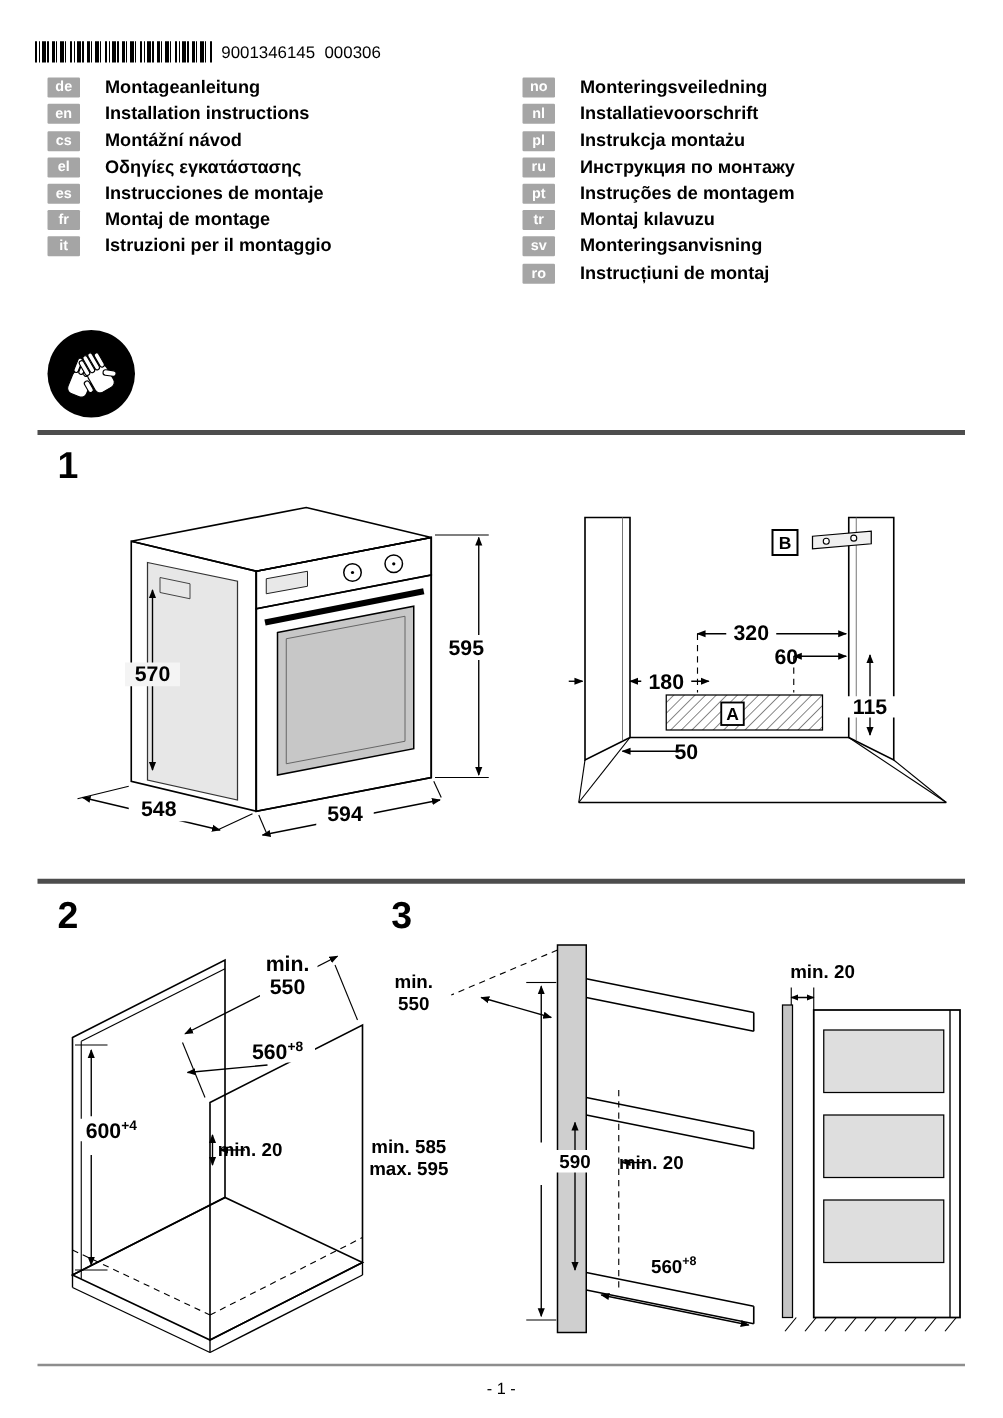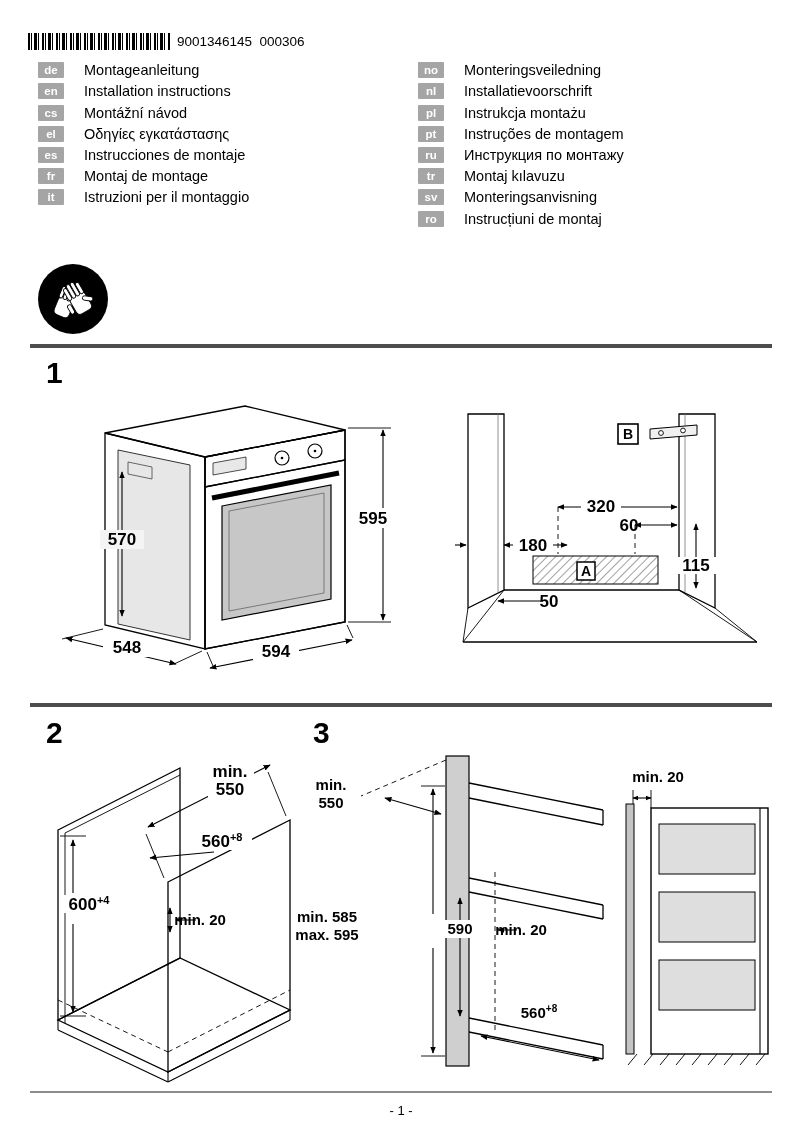--- a/index.html
+++ b/index.html
@@ -16,21 +16,21 @@
   .barcode-text { font-size:13.5px; white-space:pre; }
 
   
   .lang-col { position:absolute; top:57px; }
   .lang-col.left { left:38px; }
   .lang-col.right { left:418px; }
   .lang-row { display:flex; align-items:flex-end; height:21.2px; }
   .lang-code { width:26px; height:16px; background:#a5a5a5; color:#fff; flex:0 0 26px;
                font-size:11.5px; font-weight:700; display:flex; align-items:center;
                justify-content:center; margin-right:20px; border-radius:1px; }
-  .lang-title { font-size:14.5px; font-weight:400; white-space:nowrap; }
+  .lang-title { font-size:14.5px; font-weight:700; white-space:nowrap; }
 
   .gloves-wrap { position:absolute; left:36px; top:262px; }
 
   .rule { position:absolute; left:30px; width:742px; background:#4d4d4d; }
   .rule.thick { height:4px; }
   .rule.thin { height:2px; background:#8d8d8d; }
 
   .fig-num { position:absolute; font-size:30px; font-weight:700; }
 
   .footer { position:absolute; left:0; right:0; top:1103px; text-align:center; font-size:13px; }
@@ -92,26 +92,26 @@
       </div>
     <div class="lang-row">
         <span class="lang-code">nl</span>
         <span class="lang-title">Installatievoorschrift</span>
       </div>
     <div class="lang-row">
         <span class="lang-code">pl</span>
         <span class="lang-title">Instrukcja montażu</span>
       </div>
     <div class="lang-row">
+        <span class="lang-code">ru</span>
+        <span class="lang-title">Инструкция по монтажу</span>
+      </div>
+    <div class="lang-row">
         <span class="lang-code">pt</span>
         <span class="lang-title">Instruções de montagem</span>
-      </div>
-    <div class="lang-row">
-        <span class="lang-code">ru</span>
-        <span class="lang-title">Инструкция по монтажу</span>
       </div>
     <div class="lang-row">
         <span class="lang-code">tr</span>
         <span class="lang-title">Montaj kılavuzu</span>
       </div>
     <div class="lang-row">
         <span class="lang-code">sv</span>
         <span class="lang-title">Monteringsanvisning</span>
       </div>
     <div class="lang-row">

